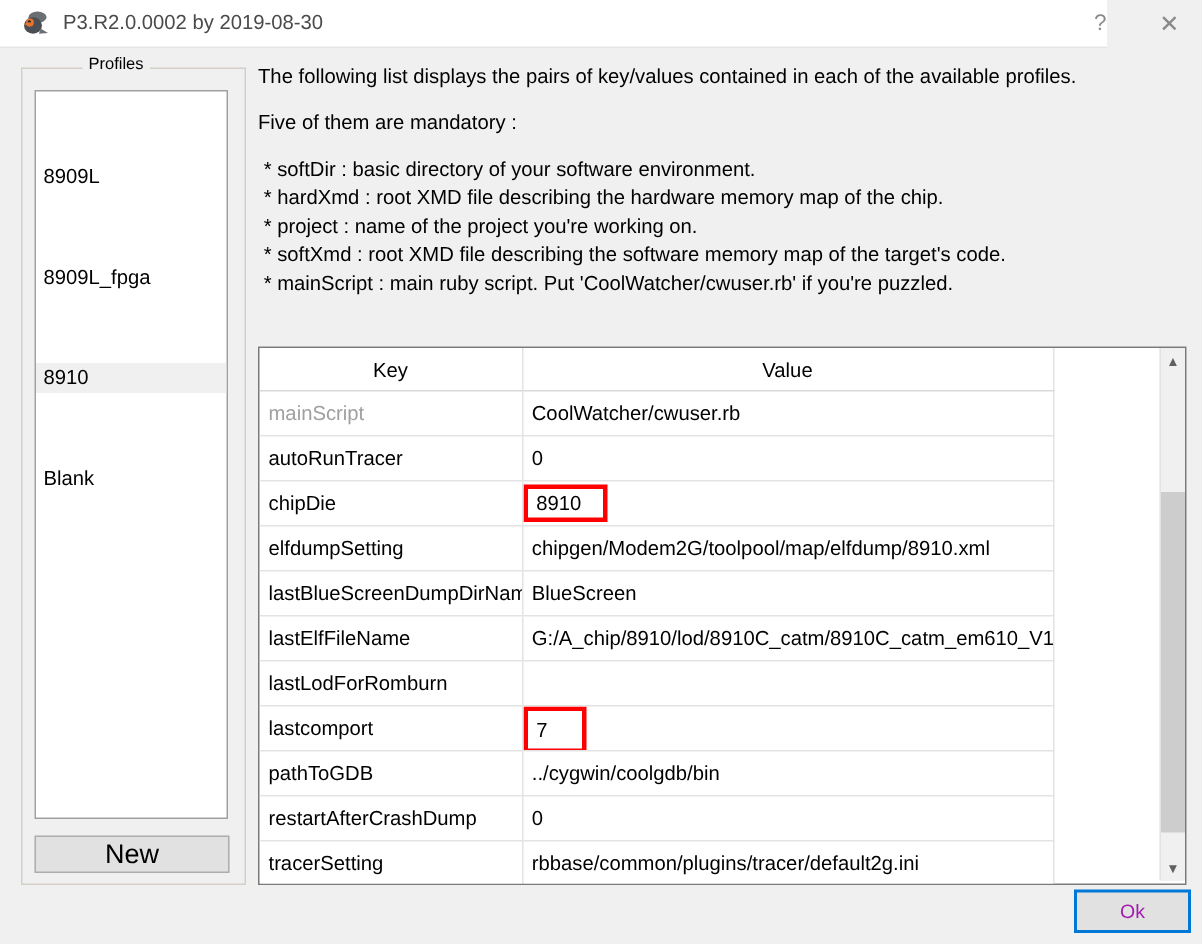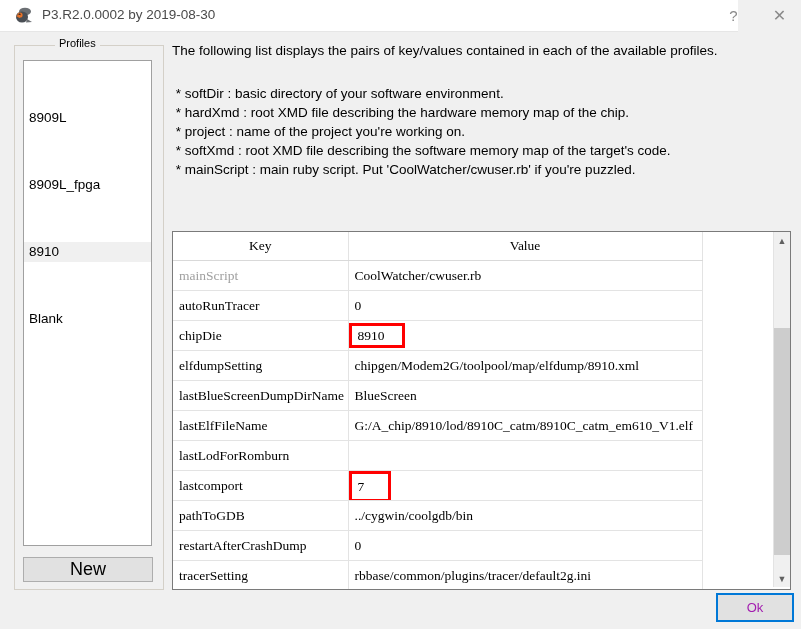--- a/index.html
+++ b/index.html
@@ -141,21 +141,20 @@
     border-bottom: 1px solid #e3e3e3;
     border-right: 1px solid #e3e3e3;
     height: 29px;
     font-weight: normal;
     font-size: 13.5px;
     text-align: left;
     padding: 0 0 0 6px;
     white-space: nowrap;
     overflow: hidden;
     background: #ffffff;
-    font-family: Liberation Serif, serif;
   }
   th {
     text-align: center;
     padding-left: 0;
     height: 28px;
     border-bottom: 1px solid #d9d9d9;
   }
   col.key-col { width: 175px; }
   col.val-col { width: 354px; }
   td.key-cell.muted { color: #a0a0a0; }
@@ -245,20 +244,21 @@
   <div class="profile-item">8909L_fpga</div>
   <div class="profile-item selected">8910</div>
   <div class="profile-item">Blank</div>
 </div>
 
 <div id="new-button">New</div>
 
 <div id="description">
   <div class="desc-line">The following list displays the pairs of key/values contained in each of the available profiles.</div>
   <div class="desc-gap"></div>
+  <div class="desc-line">Five of them are mandatory :</div>
   <div class="desc-gap"></div>
   <div class="desc-line"> * softDir : basic directory of your software environment.</div>
   <div class="desc-line"> * hardXmd : root XMD file describing the hardware memory map of the chip.</div>
   <div class="desc-line"> * project : name of the project you're working on.</div>
   <div class="desc-line"> * softXmd : root XMD file describing the software memory map of the target's code.</div>
   <div class="desc-line"> * mainScript : main ruby script. Put 'CoolWatcher/cwuser.rb' if you're puzzled.</div>
 </div>
 
 <div id="table-wrap">
   <div id="table-inner">

